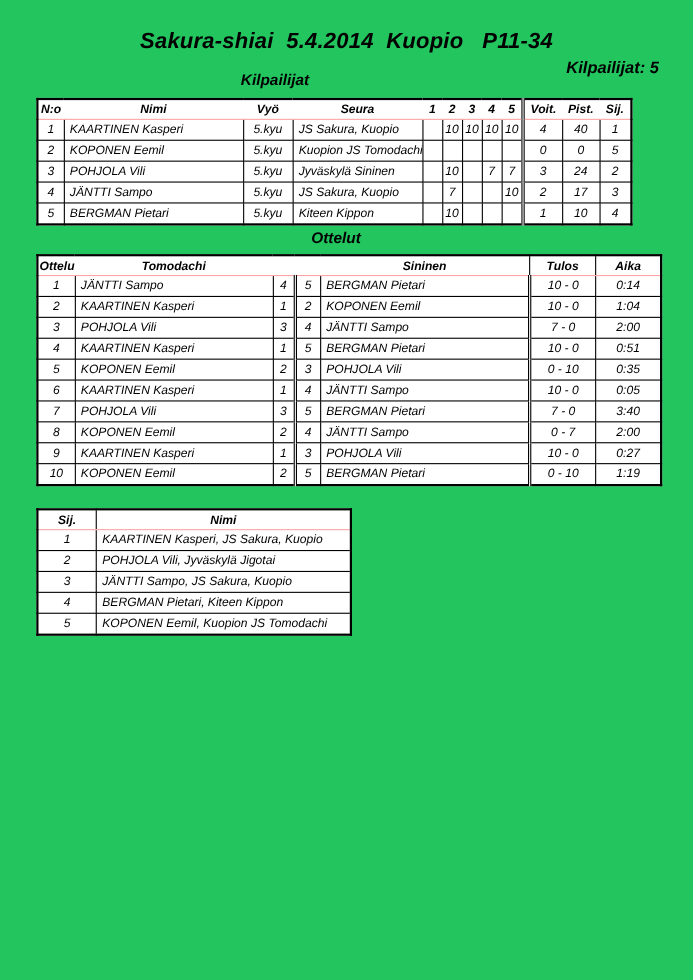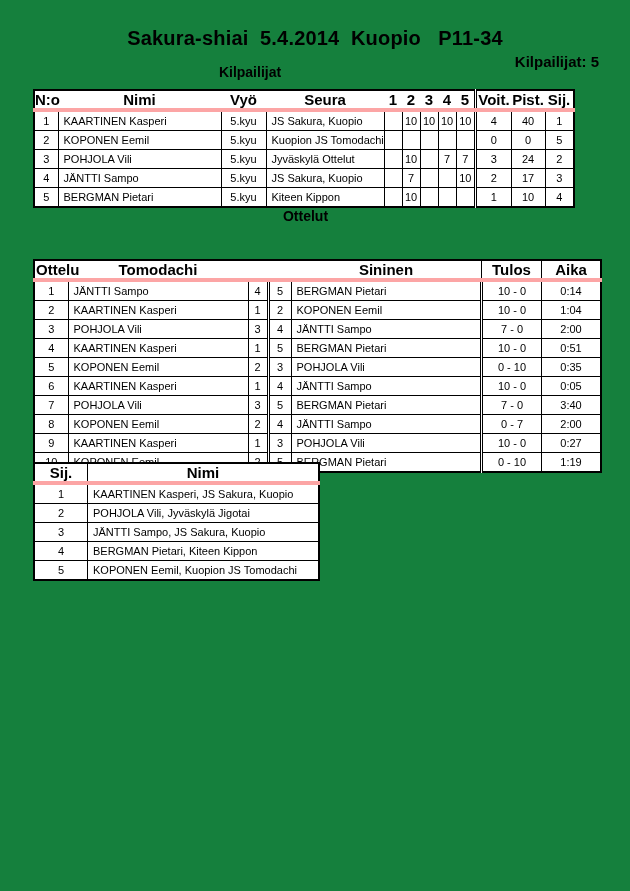--- a/index.html
+++ b/index.html
@@ -19,26 +19,26 @@
   }
   #h-kilpailijat{top:64px;left:33px;width:434px;}
   #h-ottelut{top:208px;left:33px;width:545px;}
   #h-tulokset{top:443px;left:33px;width:282px;}
 
   table{
     position:absolute;border-collapse:collapse;table-layout:fixed;
     font-size:11px;border:2px solid #000;background:#fff;
   }
   #t-kilpailijat{top:89px;left:33px;width:535px;}
-  #t-ottelut{top:231px;left:33px;width:562px;margin-top:28px;}
+  #t-ottelut{top:231px;left:33px;width:562px;}
   #t-tulokset{top:462px;left:33px;width:282px;}
 
   th{
-    border:none;border-bottom:4px solid #fca5a5;height:17px;padding:0;
-    text-align:center;font-size:15px;font-weight:bold;white-space:nowrap;overflow:visible;
+    border:none;border-bottom:1px solid #fca5a5;height:17px;padding:0;
+    text-align:center;font-size:11px;font-weight:bold;white-space:nowrap;overflow:visible;
   }
   td{
     border:1px solid #000;height:18px;padding:0;text-align:center;
     white-space:nowrap;overflow:hidden;
   }
 
   
   .c-no{width:23px}.c-nimi{width:163px}.c-vyo{width:45px}.c-seura{width:118px}
   .c-s{width:18px}.c-voit{width:34px}.c-pist{width:34px}.c-sij{width:28px}
   
@@ -54,21 +54,21 @@
   
   th.c-voit,td.c-voit{border-left:3px double #000;}
   td.c-n2{border-left:3px double #000;}
   td.c-tulos{border-left:3px double #000;}
   th.c-tulos,th.c-aika{border-left:1px solid #000;}
   th.c-nimi3{border-left:1px solid #000;}
 </style>
 </head>
 <body>
 
-<div class="page" style="background: #15803d; color: rgb(0, 0, 0);">
+<div class="page" style="background: #22c55e; color: rgb(0, 0, 0); font-style: italic;">
 
   <div class="title">Sakura-shiai  5.4.2014  Kuopio   P11-34</div>
 
   <div class="count">Kilpailijat: 5</div>
 
   <div class="sec-heading" id="h-kilpailijat">Kilpailijat</div>
   <table id="t-kilpailijat">
     <thead>
         <tr>
           <th class="c-no">N:o</th>
@@ -111,21 +111,21 @@
           <td class="c-s"></td>
           <td class="c-s"></td>
           <td class="c-voit">0</td>
           <td class="c-pist">0</td>
           <td class="c-sij">5</td>
         </tr>
         <tr>
           <td class="c-no">3</td>
           <td class="c-nimi">POHJOLA Vili</td>
           <td class="c-vyo">5.kyu</td>
-          <td class="c-seura">Jyväskylä Ottelut</td>
+          <td class="c-seura">Jyväskylä Sininen</td>
           <td class="c-s"></td>
           <td class="c-s">10</td>
           <td class="c-s"></td>
           <td class="c-s">7</td>
           <td class="c-s">7</td>
           <td class="c-voit">3</td>
           <td class="c-pist">24</td>
           <td class="c-sij">2</td>
         </tr>
         <tr>

